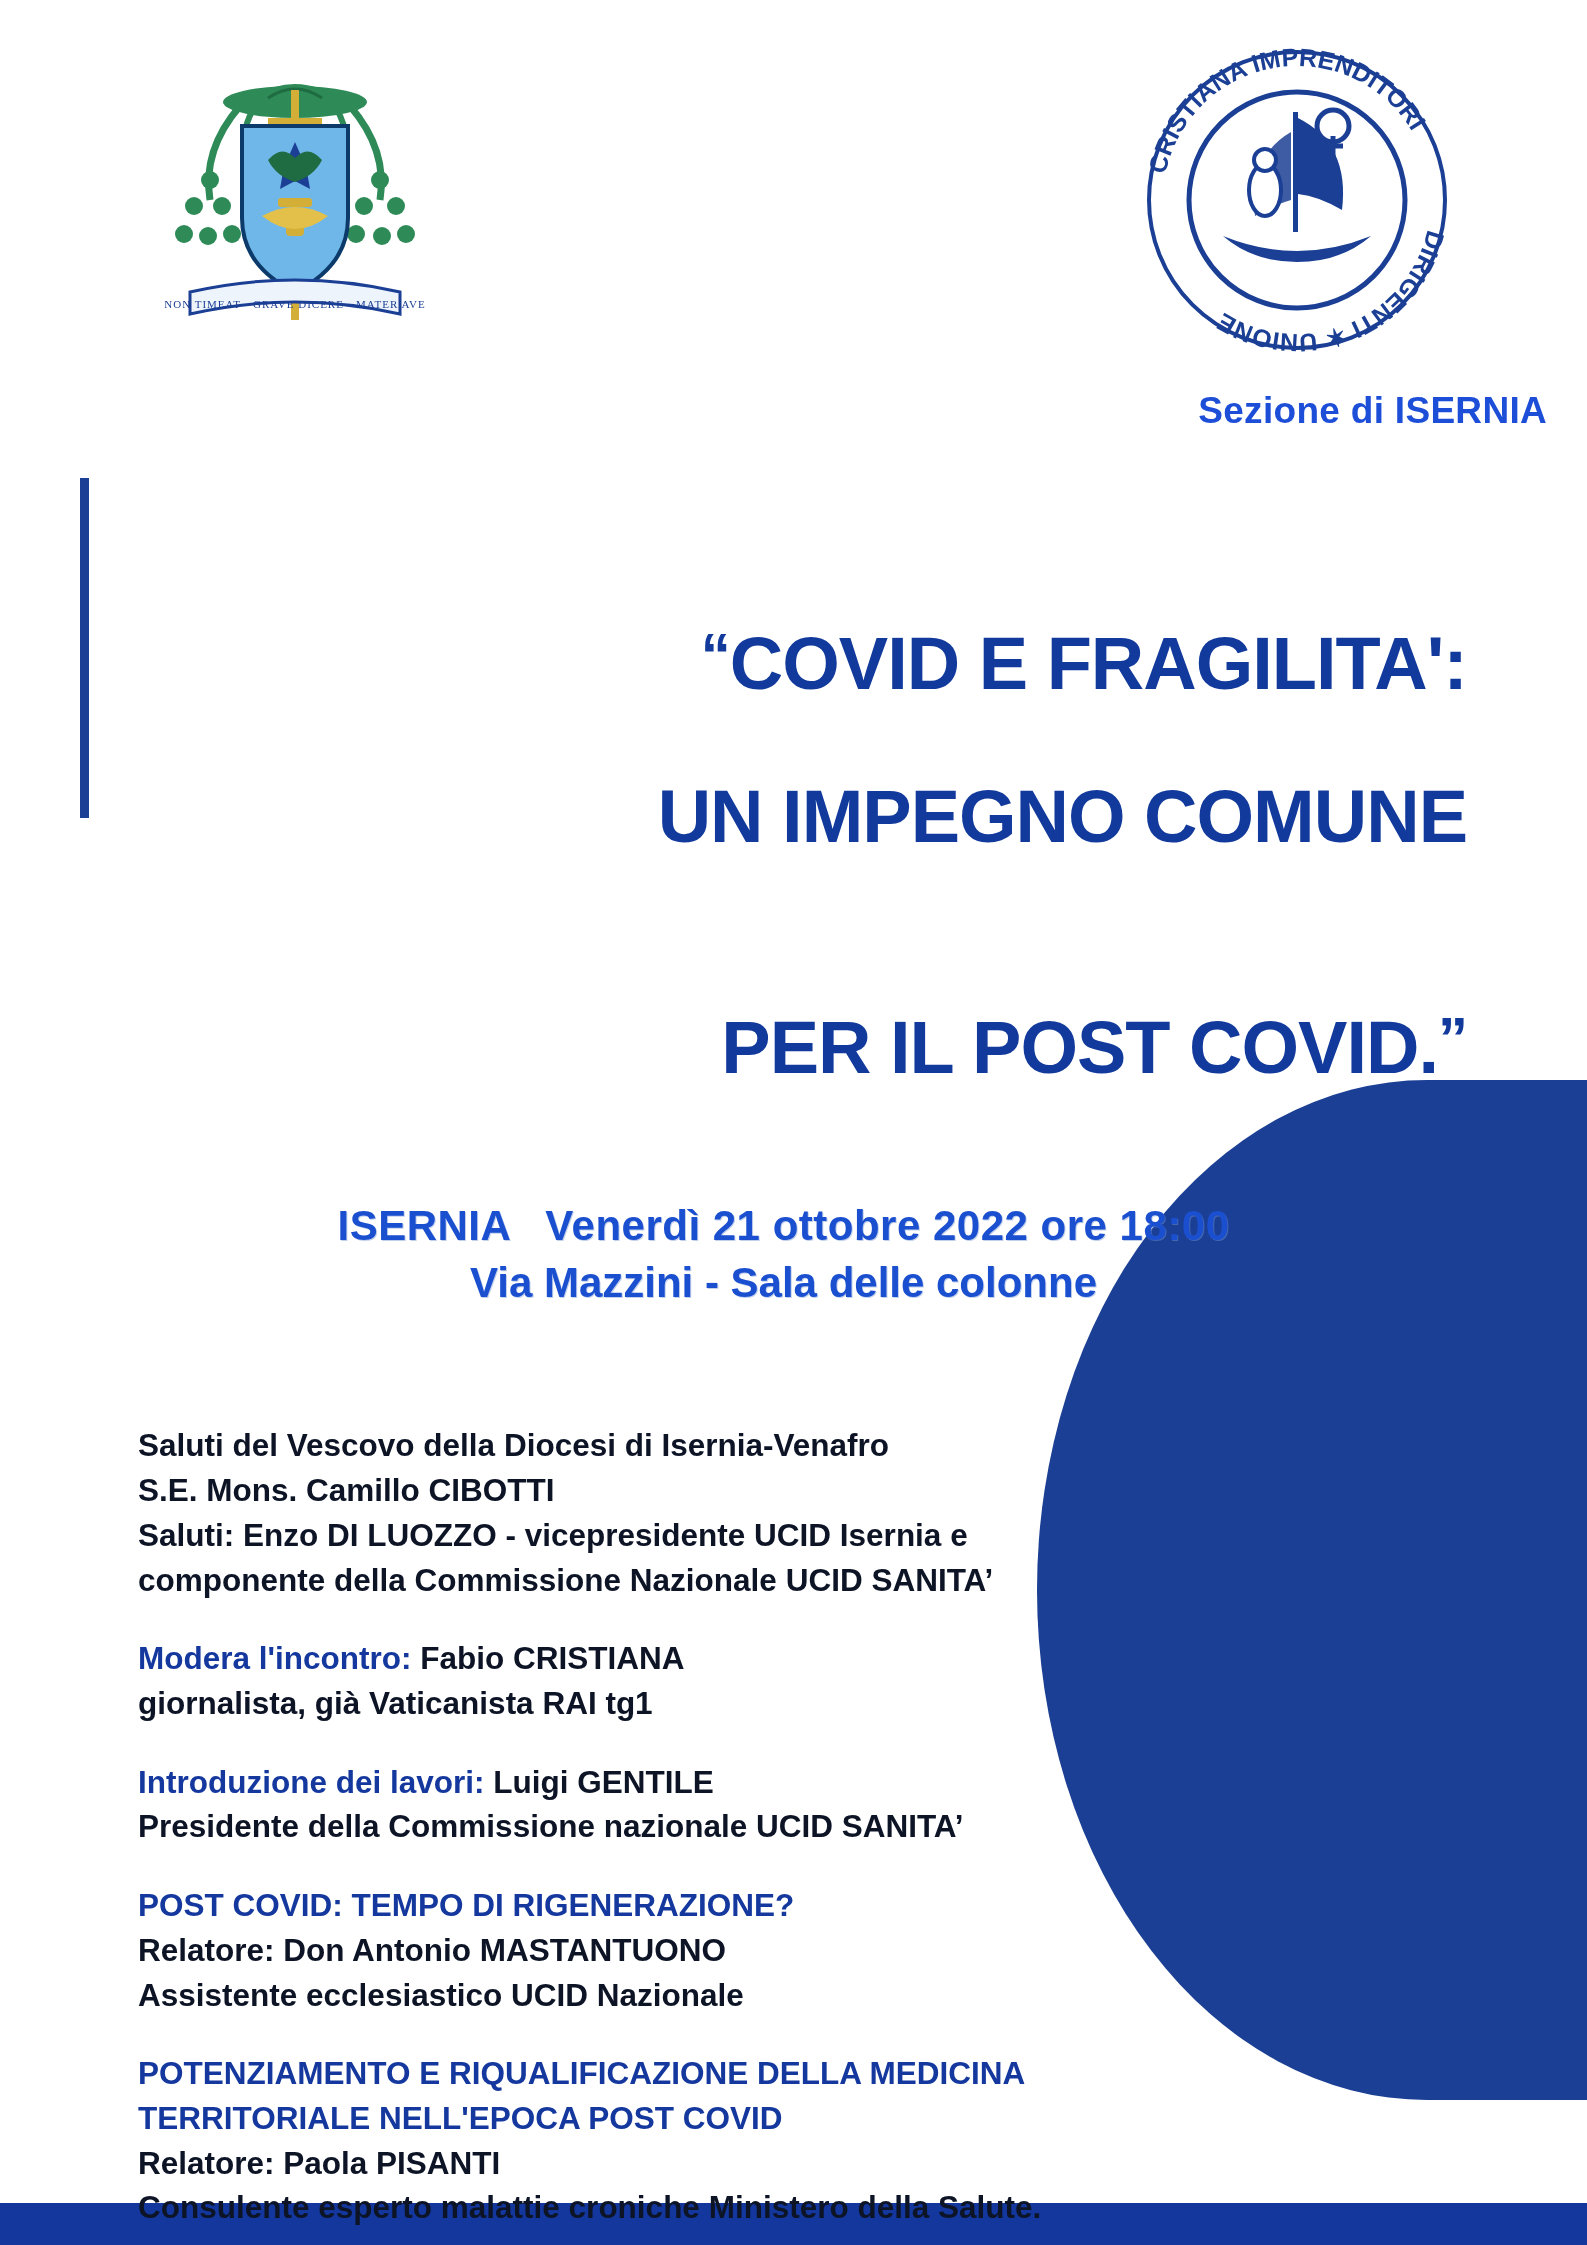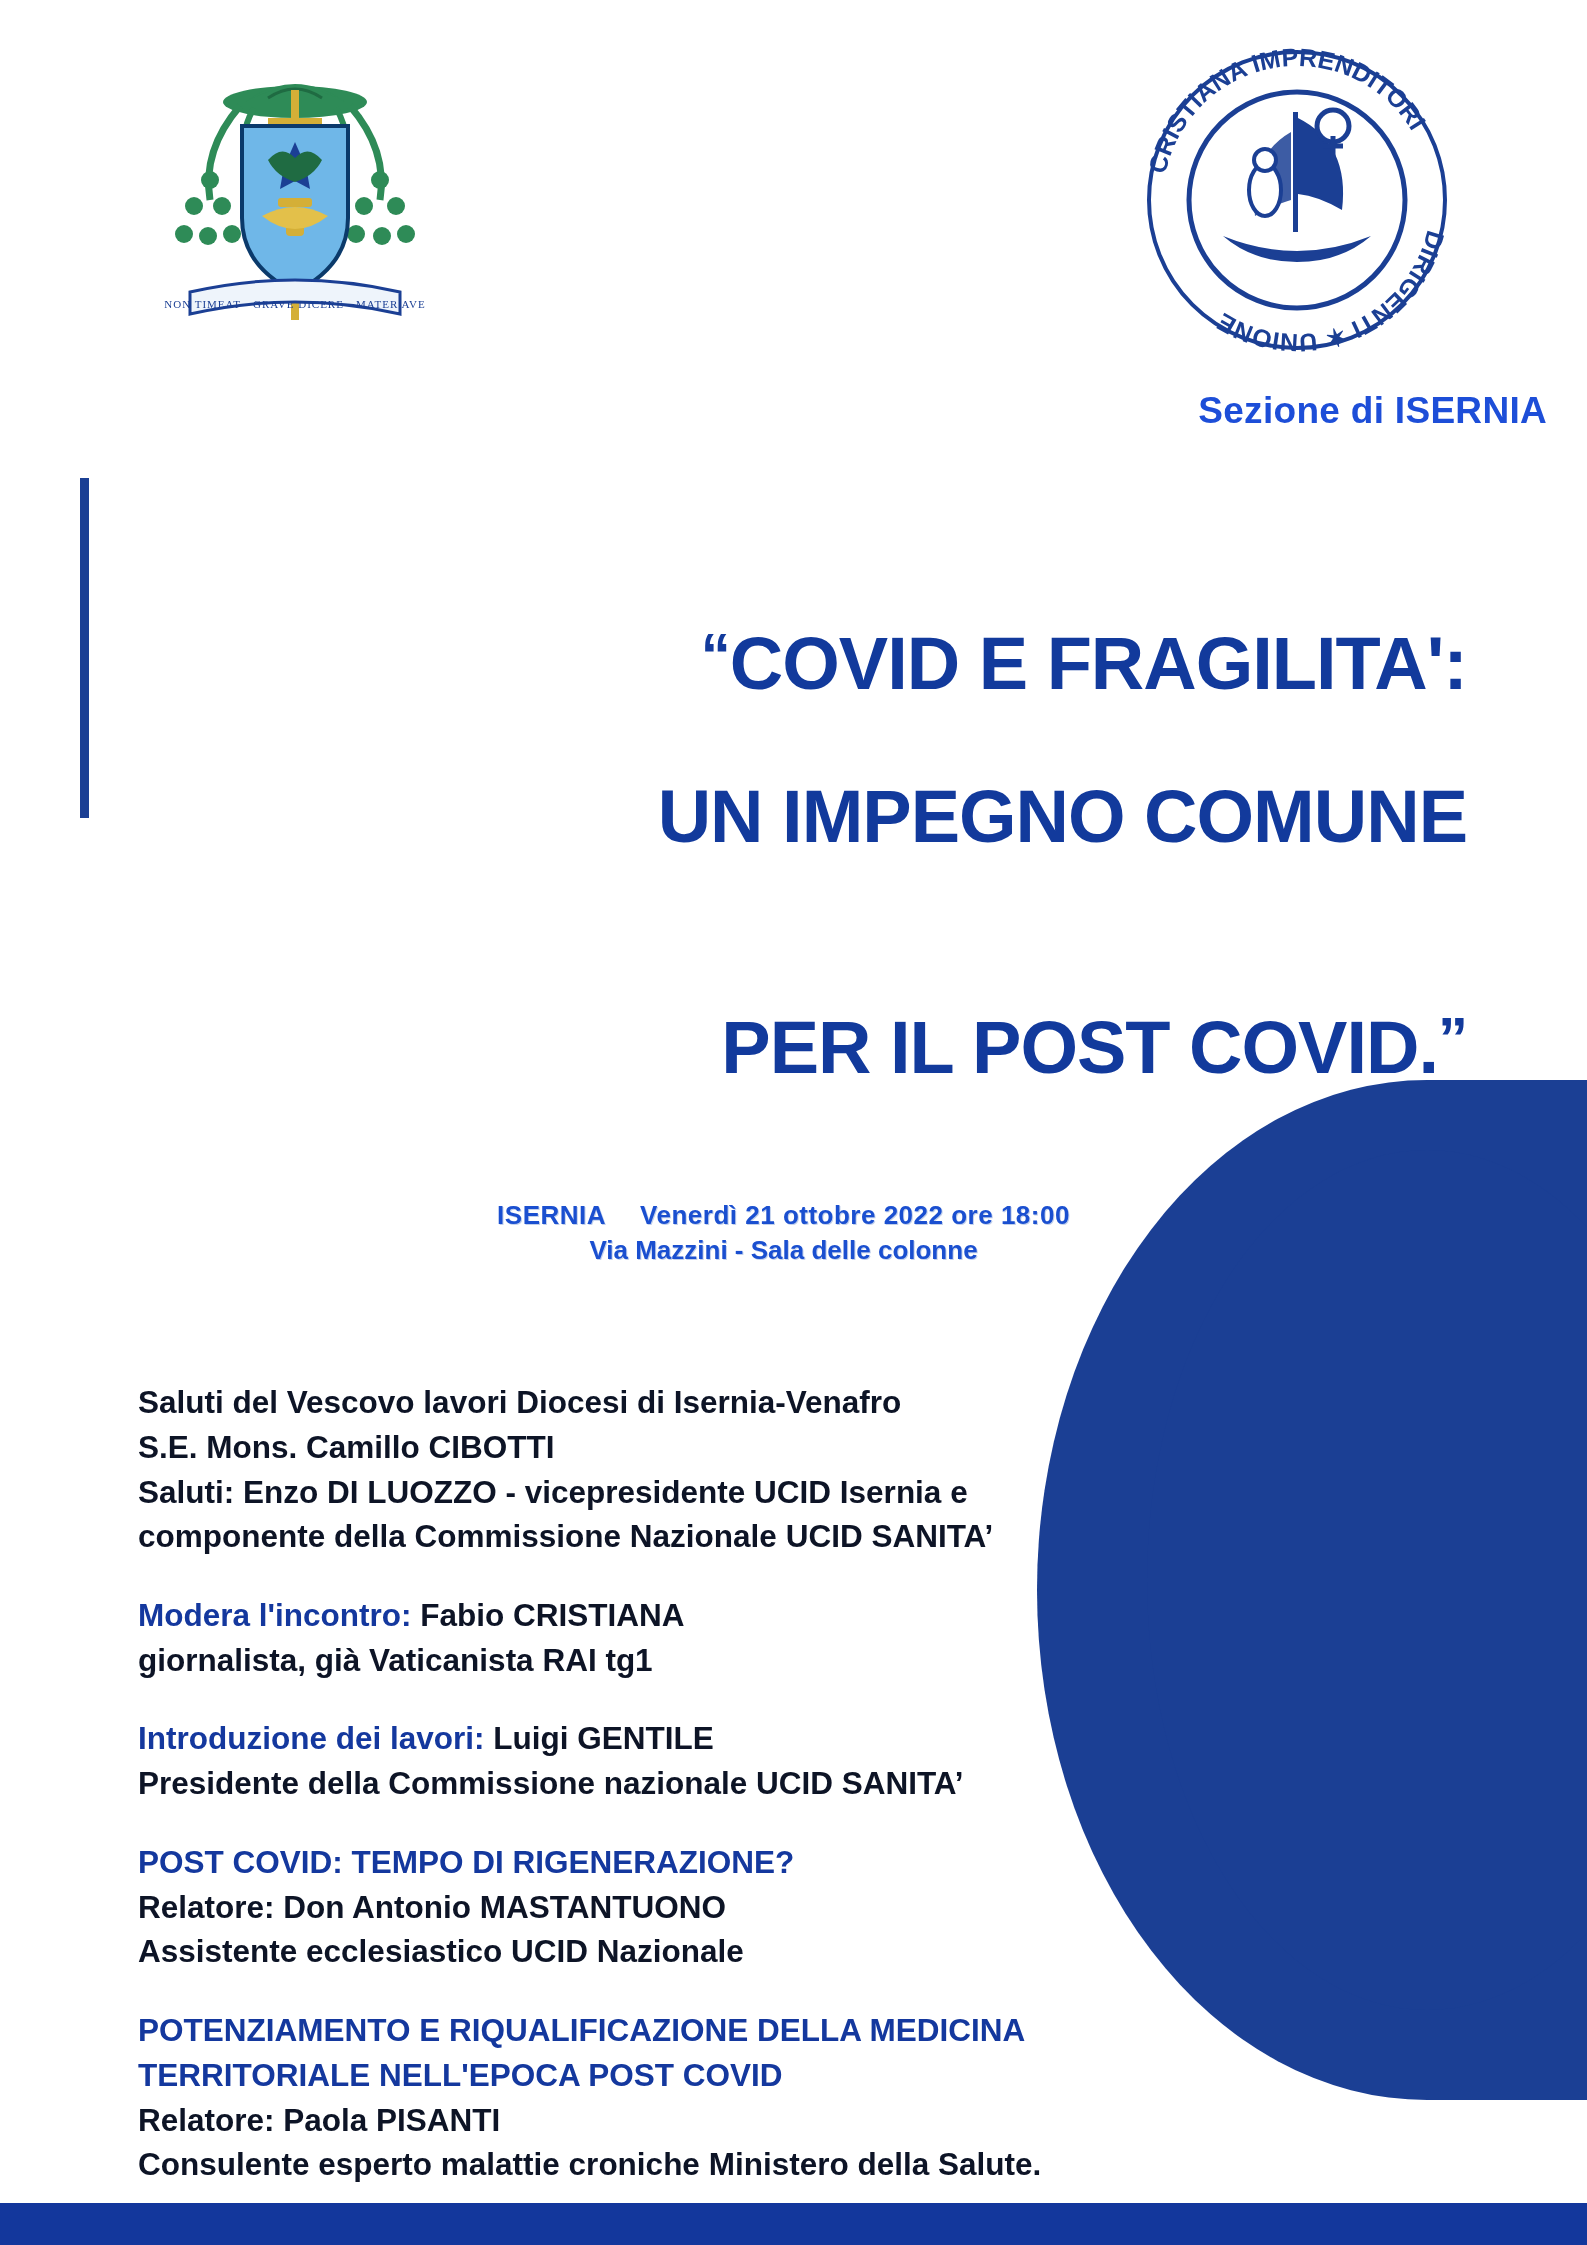--- a/index.html
+++ b/index.html
@@ -118,21 +118,21 @@
   .title .quote {
     font-size: 60px;
     vertical-align: 14px;
   }
   .title-line { display: block; }
 
   .subtitle {
     margin-top: 36px;
     text-align: center;
     color: #1a4fd0;
-    font-size: 26px;
+    font-size: 42px;
     font-weight: bold;
     line-height: 1.35;
     text-shadow: 1px 1px 0 rgba(120,150,210,0.45);
   }
   .subtitle .l1 { display:block; letter-spacing: 0.5px;}
   .subtitle .l2 { display:block; }
   .subtitle .gap { display:inline-block; width: 34px; }
 
   
   .program {
@@ -256,21 +256,21 @@
       <span class="l1">
         <span>ISERNIA</span><span class="gap"></span><span>Venerdì 21 ottobre 2022 ore 18:00</span>
       </span>
       <span class="l2">Via Mazzini - Sala delle colonne</span>
     </div>
   </div>
 
   <div class="program">
 
     <div class="blk">
-      <p class="dark">Saluti del Vescovo lavori Diocesi di Isernia-Venafro</p>
+      <p class="dark">Saluti del Vescovo della Diocesi di Isernia-Venafro</p>
       <p class="dark">S.E. Mons. Camillo CIBOTTI</p>
       <p class="dark">Saluti: Enzo DI LUOZZO - vicepresidente UCID Isernia e</p>
       <p class="dark">componente della Commissione Nazionale UCID SANITA’</p>
     </div>
 
     <div class="blk">
       <p>
         <span class="hd">Modera l'incontro:</span><span class="dark"> Fabio CRISTIANA</span>
       </p>
       <p class="dark">giornalista, già Vaticanista RAI tg1</p>

